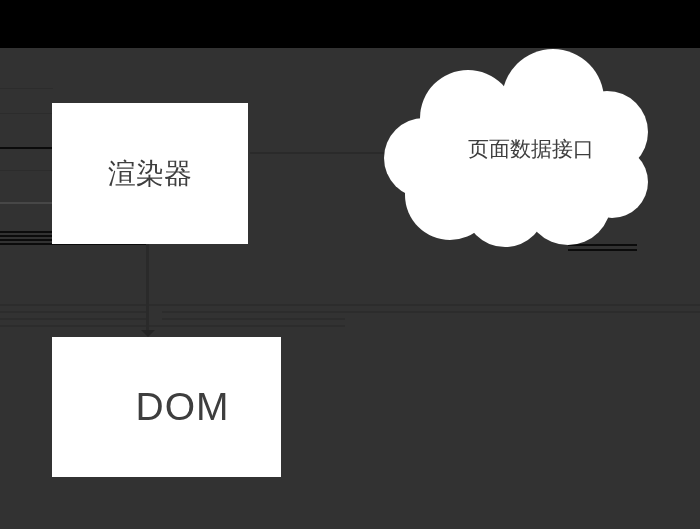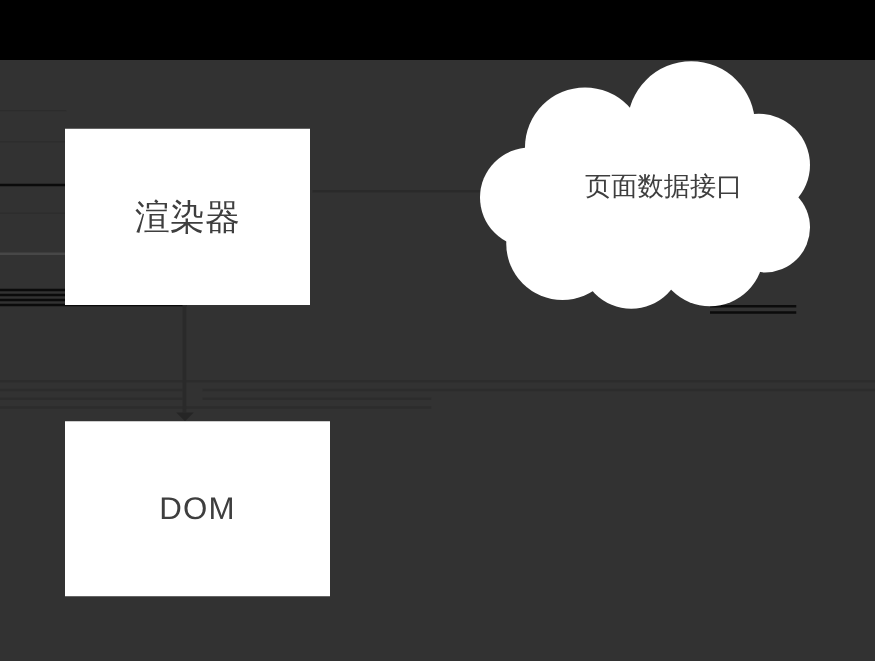--- a/index.html
+++ b/index.html
@@ -31,23 +31,24 @@
     justify-content: center;
   }
   .node-renderer {
     left: 52px; top: 79px;
     width: 196px; height: 141px;
     font-size: 28px;
     margin-top: 24px;
   }
   .node-dom {
     left: 52px; top: 337px;
-    width: 212px; height: 140px;
-    font-size: 25px;
+    width: 197px; height: 140px;
+    font-size: 39px;
     letter-spacing: 1px;
+    padding-left: 32px;
   }
   .cloud {
     position: absolute;
     left: 384px; top: 48px;
     width: 272px; height: 200px;
   }
   .cloud svg {
     position: absolute;
     left: 0; top: 0;
     width: 100%; height: 100%;

